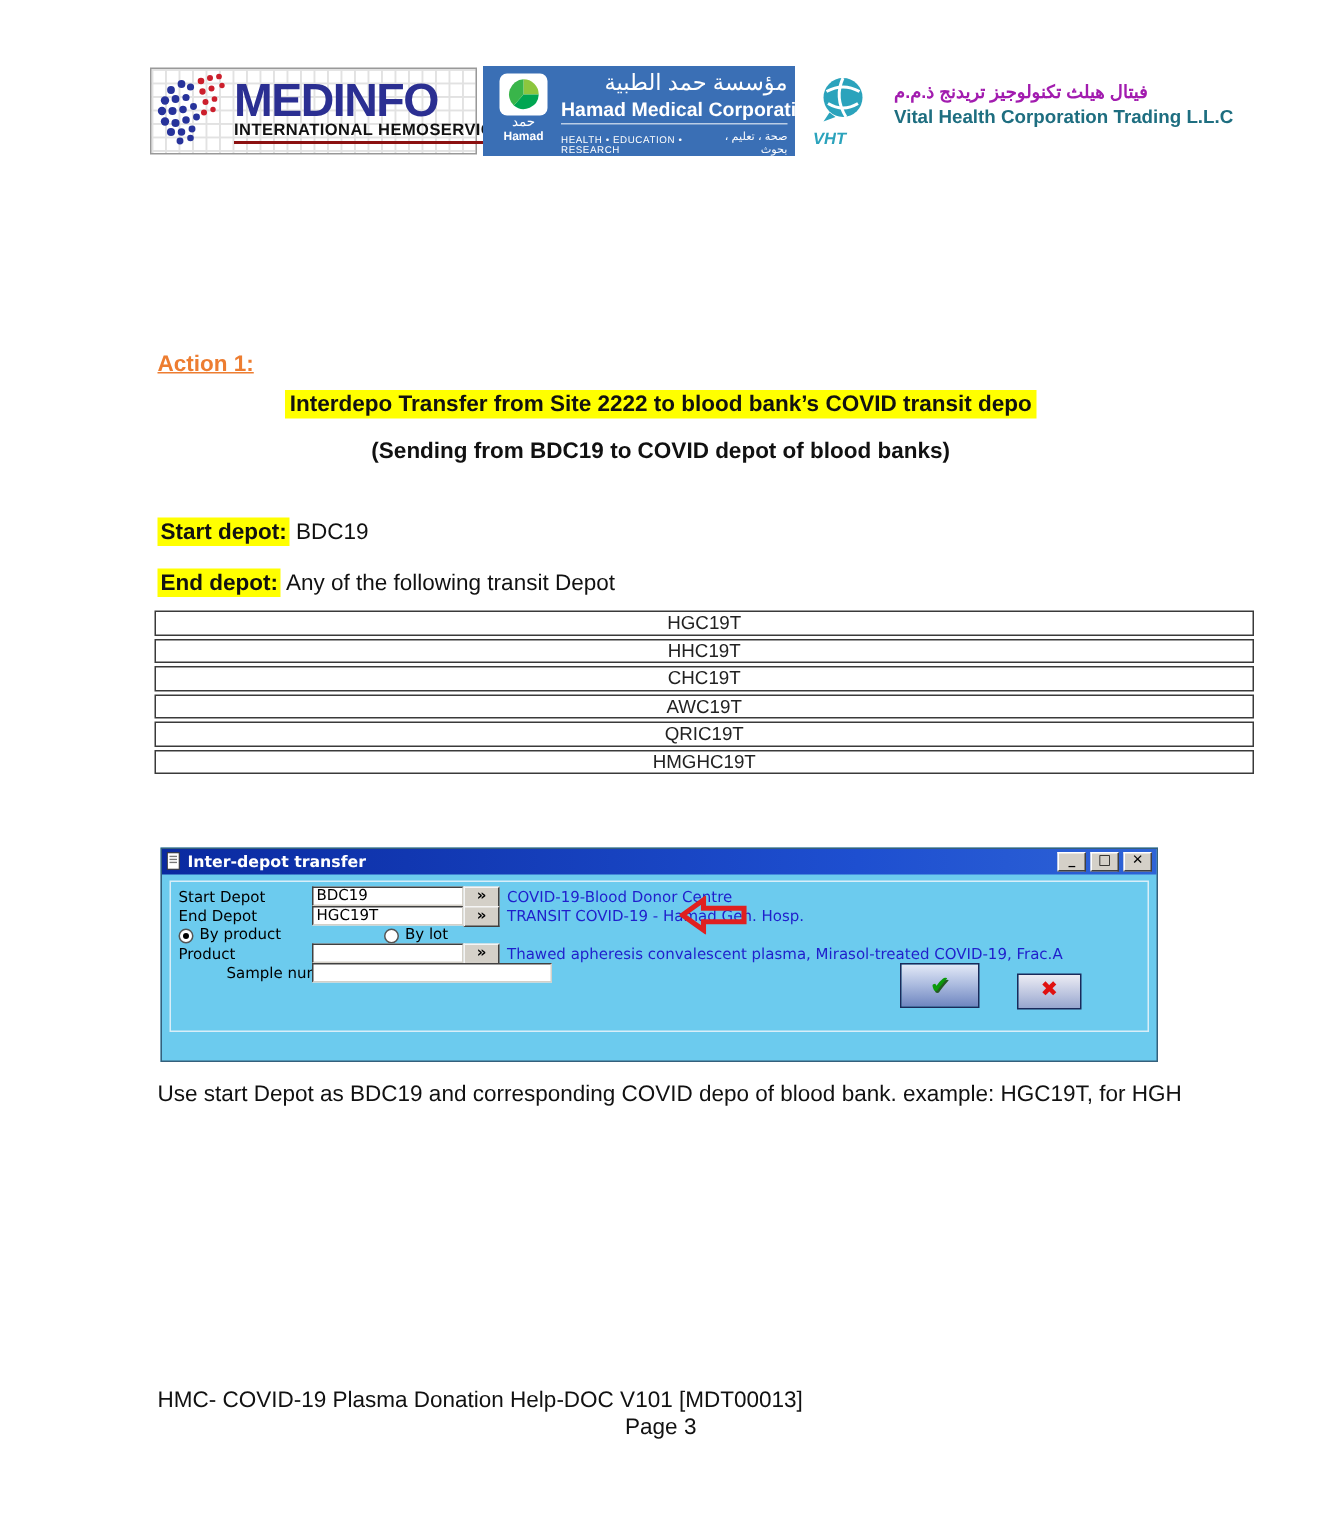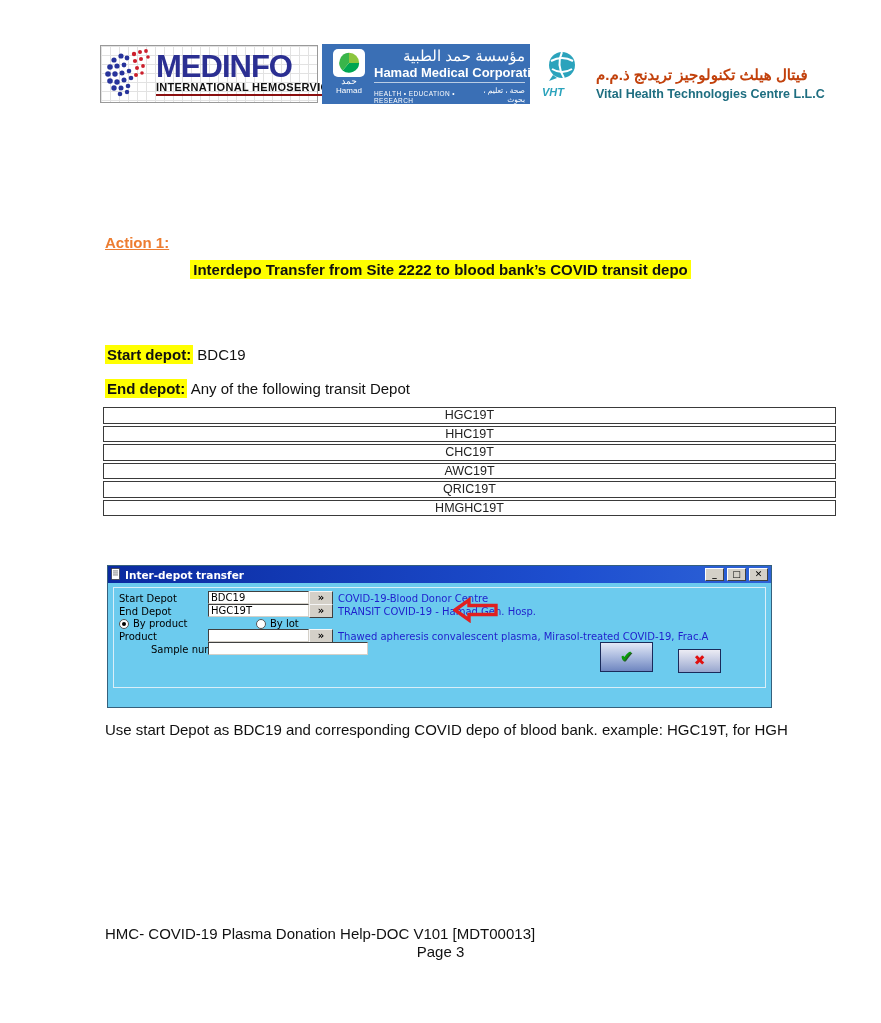--- a/index.html
+++ b/index.html
@@ -15,34 +15,34 @@
   .medinfo-text{margin-left:1px;}
   .medinfo-name{font-size:31px;font-weight:bold;color:#2B2F92;letter-spacing:-1px;line-height:0.95;}
   .medinfo-sub{font-size:11px;font-weight:bold;color:#111;letter-spacing:0.3px;
     border-bottom:2px solid #8B1010;padding-bottom:1px;white-space:nowrap;}
 
   .logo-hamad{position:absolute;left:322px;top:44px;width:208px;height:60px;background:#3A6FB5;}
   .hamad-left{position:absolute;left:5px;top:5px;width:44px;text-align:center;}
   .hamad-box{width:32px;height:28px;background:#fff;border-radius:5px;margin:0 auto;
     display:flex;align-items:center;justify-content:center;}
   .hamad-badge-ar{font-size:9px;color:#fff;line-height:1.1;}
-  .hamad-badge-en{font-size:8px;color:#fff;font-weight:normal;line-height:1.1;}
+  .hamad-badge-en{font-size:8px;color:#fff;font-weight:bold;line-height:1.1;}
   .hamad-right{position:absolute;left:52px;top:3px;right:5px;color:#fff;}
   .hamad-ar{font-size:15px;text-align:right;direction:rtl;line-height:1.2;}
   .hamad-en{font-size:13px;font-weight:bold;text-align:left;white-space:nowrap;
     border-bottom:1px solid rgba(255,255,255,.65);padding-bottom:2px;}
   .hamad-tagrow{display:flex;justify-content:space-between;align-items:flex-end;margin-top:3px;}
   .hamad-tag{font-size:6.5px;letter-spacing:0.4px;}
   .hamad-tag-ar{font-size:7.5px;direction:rtl;}
 
   .logo-vht{position:absolute;left:538px;top:48px;width:252px;height:56px;}
   .vht-iconwrap{position:absolute;left:4px;top:2px;width:50px;text-align:left;}
   .vht-script{font-size:11px;color:#2BA3BC;font-style:italic;font-weight:bold;margin-top:-2px;}
   .vht-text{position:absolute;left:58px;top:6px;}
-  .vht-ar{color:#c2410c;font-size:15px;font-weight:bold;direction:rtl;text-align:left;white-space:nowrap;margin-top:12px;}
+  .vht-ar{color:#a21caf;font-size:12px;font-weight:bold;direction:rtl;text-align:left;white-space:nowrap;}
   .vht-en{color:#1E6E80;font-size:12.5px;font-weight:bold;margin-top:3px;white-space:nowrap;}
 
   
   .action{position:absolute;left:105px;top:234px;font-size:15px;font-weight:bold;
     color:#ED7D31;text-decoration:underline;}
   .doc-title{position:absolute;left:0;top:261px;width:881px;text-align:center;
     font-size:15px;font-weight:bold;color:#111;}
   .hl{background:#FFFF00;}
   .doc-title .hl{padding:1px 3px;}
   .doc-subtitle{position:absolute;left:0;top:292px;width:881px;text-align:center;
@@ -176,29 +176,30 @@
           <path d="M9 11 Q20 5 31 11" stroke="#fff" stroke-width="2" fill="none"></path>
           <path d="M10 19 Q20 25 30 19" stroke="#fff" stroke-width="2" fill="none"></path>
           <path d="M20 2 Q14 15 22 28" stroke="#fff" stroke-width="2" fill="none"></path>
           <path d="M11 25 L7 31 L15 28 Z" fill="#2BA3BC"></path>
         </svg>
       </span>
       <div class="vht-script">VHT</div>
     </div>
     <div class="vht-text">
       <div class="vht-ar" dir="rtl">فيتال هيلث تكنولوجيز تريدنج ذ.م.م</div>
-      <div class="vht-en">Vital Health Technologies Centre L.L.C</div>
+      <div class="vht-en">Vital Health Corporation Trading L.L.C</div>
     </div>
   </div>
 
   <div class="action">Action 1:</div>
 
   <div class="doc-title">
     <span class="hl">Interdepo Transfer from Site 2222 to blood bank’s COVID transit depo</span>
   </div>
+  <div class="doc-subtitle">(Sending from BDC19 to COVID depot of blood banks)</div>
 
   <div class="depot-line" style="top:346px;">
     <span class="hl">Start depot:</span><span> BDC19</span>
   </div>
   <div class="depot-line" style="top:380px;">
     <span class="hl">End depot:</span><span> Any of the following transit Depot</span>
   </div>
 
   <div class="depot-table">
     <div class="depot-row">HGC19T</div>

